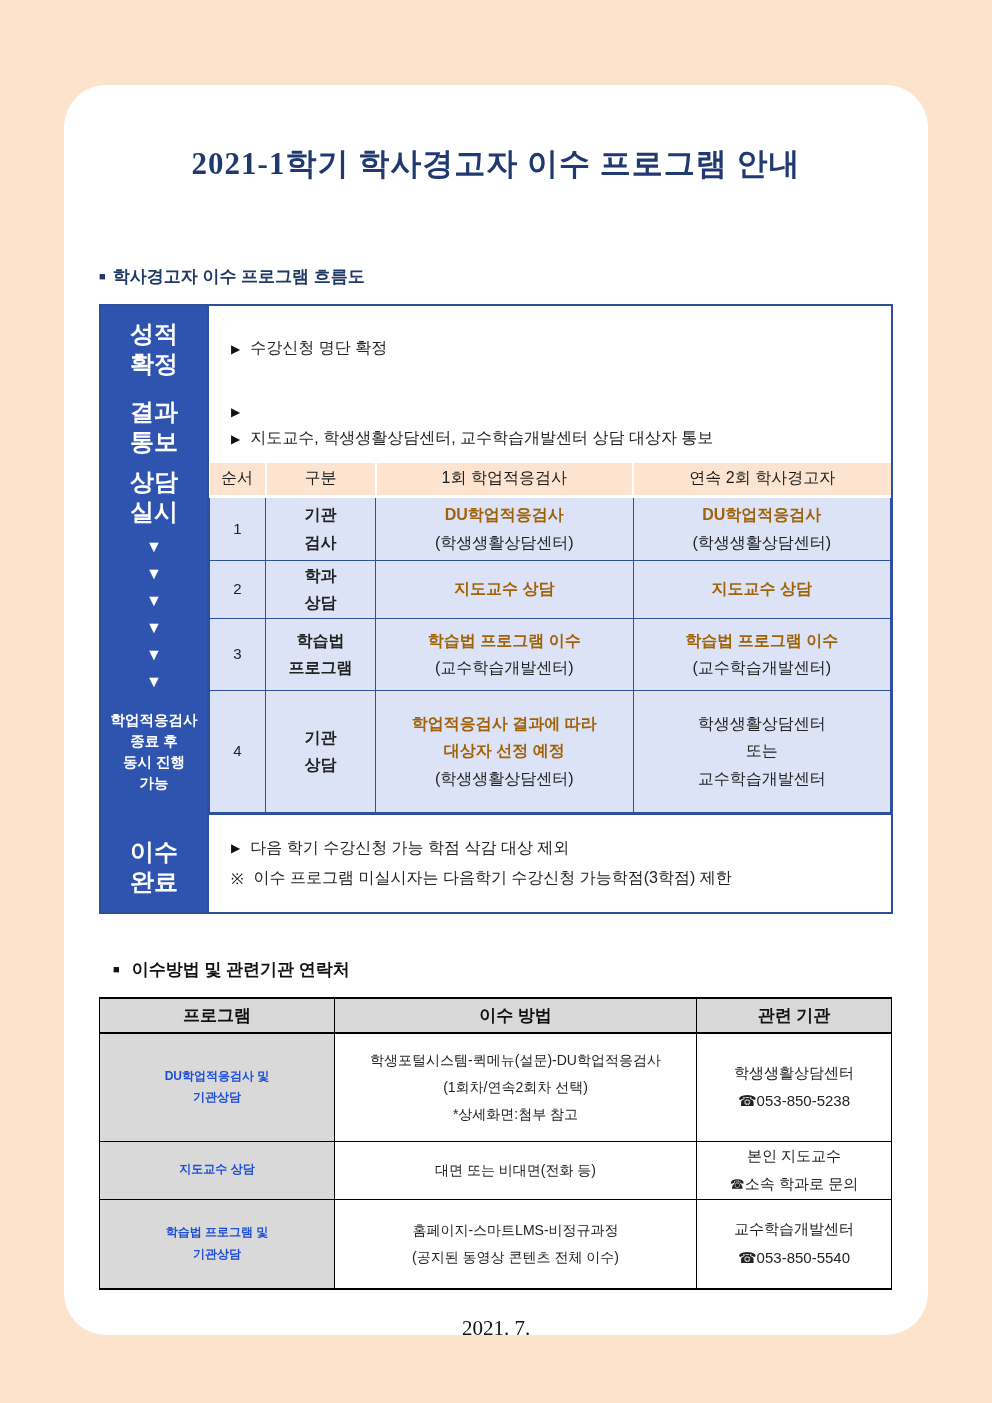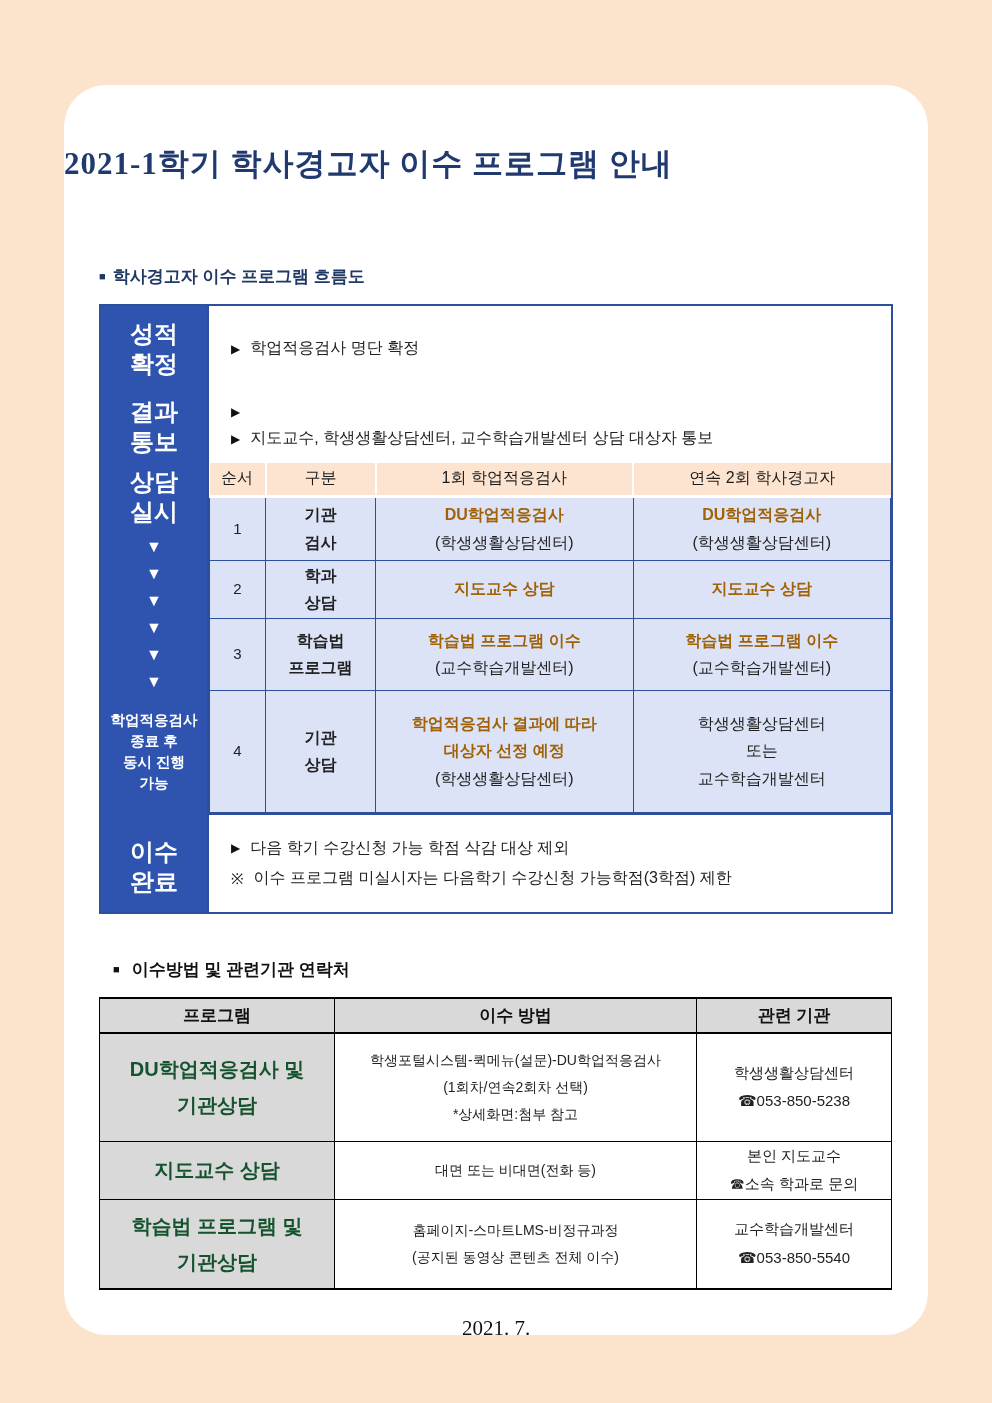--- a/index.html
+++ b/index.html
@@ -14,20 +14,21 @@
     position: relative;
     width: 864px;
     height: 1250px;
     margin: 85px 0 0 64px;
     background: #ffffff;
     border-radius: 42px;
   }
   
   .title {
     padding-top: 58px;
+    text-align: center;
     font-family: "Liberation Serif", serif;
     font-weight: bold;
     font-size: 31px;
     letter-spacing: 1px;
     color: #203a70;
   }
   
   .sec-heading {
     display: flex;
     align-items: center;
@@ -138,23 +139,23 @@
   .contact thead th {
     background: #d9d9d9;
     height: 35px;
     font-size: 17px;
     font-weight: bold;
     color: #111111;
     border-bottom: 2px solid #000000;
   }
   .contact td.prog {
     background: #d9d9d9;
-    font-size: 20px;
-    font-weight: bold;
-    color: #14532d;
+    font-size: 12px;
+    font-weight: bold;
+    color: #1d4ed8;
     line-height: 1.8;
   }
   .contact td.method { font-size: 14px; color: #222222; line-height: 1.9; }
   .contact td.org { font-size: 15px; color: #222222; line-height: 1.9; }
   .contact tr.cr1 td { height: 108px; }
   .contact tr.cr2 td { height: 54px; }
   .contact tr.cr3 td { height: 90px; }
   
   .footer-date {
     margin-top: 26px;
@@ -209,21 +210,21 @@
         <div>이수</div>
         <div>완료</div>
       </div>
     </div>
 
     <div class="flow-content">
 
       <div class="blk blk1">
         <div class="bullet-line">
           <span class="tri">▶</span>
-          <span>학업적응검사 명단 확정</span>
+          <span>수강신청 명단 확정</span>
         </div>
       </div>
 
       <div class="blk blk2">
         <div class="bullet-line">
           <span class="tri">▶</span>
         </div>
         <div class="bullet-line">
           <span class="tri">▶</span>
           <span>지도교수, 학생생활상담센터, 교수학습개발센터 상담 대상자 통보</span>

